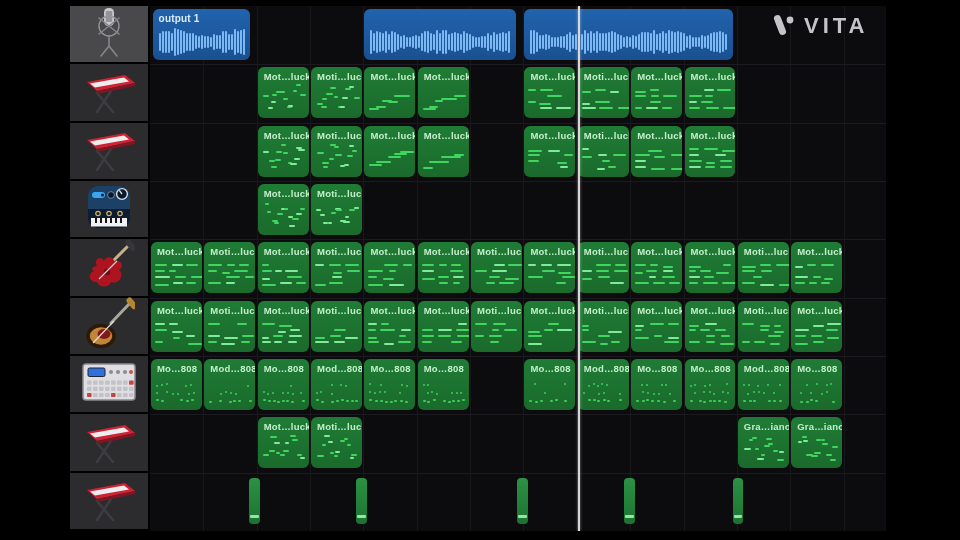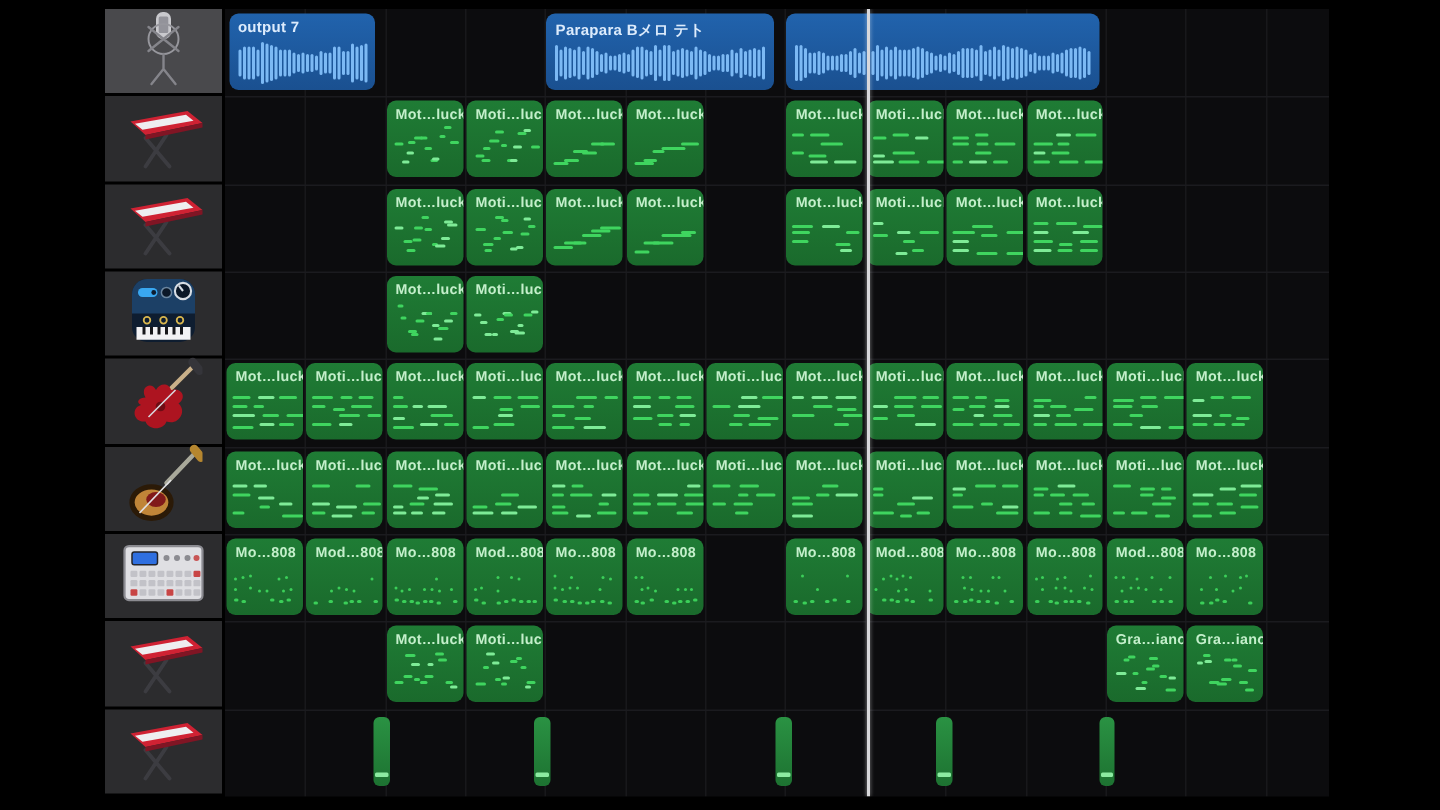--- a/index.html
+++ b/index.html
@@ -157,21 +157,21 @@
       <div class="vline" style="left: 693.55px;"></div>
       <div class="hline" style="top: 58.35px;"></div>
       <div class="hline" style="top: 116.7px;"></div>
       <div class="hline" style="top: 175.05px;"></div>
       <div class="hline" style="top: 233.4px;"></div>
       <div class="hline" style="top: 291.75px;"></div>
       <div class="hline" style="top: 350.1px;"></div>
       <div class="hline" style="top: 408.45px;"></div>
       <div class="hline" style="top: 466.8px;"></div>
       <div class="clip audio" style="left: 2.6005px; top: 3px; width: 97.798px; height: 50.85px;">
-        <div class="lbl">output 7</div>
+        <div class="lbl">output 1</div>
         <span class="wbar" style="left: 6px; top: 23.6334px; width: 2px; height: 18.7331px;"></span>
         <span class="wbar" style="left: 9px; top: 21.9301px; width: 2px; height: 22.1398px;"></span>
         <span class="wbar" style="left: 12px; top: 22.4347px; width: 2px; height: 21.1306px;"></span>
         <span class="wbar" style="left: 15px; top: 21.7252px; width: 2px; height: 22.5495px;"></span>
         <span class="wbar" style="left: 18px; top: 23.7208px; width: 2px; height: 18.5585px;"></span>
         <span class="wbar" style="left: 21px; top: 19.0378px; width: 2px; height: 27.9243px;"></span>
         <span class="wbar" style="left: 24px; top: 19.7635px; width: 2px; height: 26.473px;"></span>
         <span class="wbar" style="left: 27px; top: 20.706px; width: 2px; height: 24.588px;"></span>
         <span class="wbar" style="left: 30px; top: 22.164px; width: 2px; height: 21.6721px;"></span>
         <span class="wbar" style="left: 33px; top: 23.5389px; width: 2px; height: 18.9221px;"></span>
@@ -189,21 +189,20 @@
         <span class="wbar" style="left: 69px; top: 22.3098px; width: 2px; height: 21.3805px;"></span>
         <span class="wbar" style="left: 72px; top: 21.763px; width: 2px; height: 22.474px;"></span>
         <span class="wbar" style="left: 75px; top: 24.852px; width: 2px; height: 16.296px;"></span>
         <span class="wbar" style="left: 78px; top: 24.765px; width: 2px; height: 16.47px;"></span>
         <span class="wbar" style="left: 81px; top: 19.9826px; width: 2px; height: 26.0348px;"></span>
         <span class="wbar" style="left: 84px; top: 22.2824px; width: 2px; height: 21.4352px;"></span>
         <span class="wbar" style="left: 87px; top: 21.3648px; width: 2px; height: 23.2705px;"></span>
         <span class="wbar" style="left: 90px; top: 19.9817px; width: 2px; height: 26.0367px;"></span>
       </div>
       <div class="clip audio" style="left: 214.4px; top: 3px; width: 151.148px; height: 50.85px;">
-        <div class="lbl">Parapara Bメロ テト</div>
         <span class="wbar" style="left: 6px; top: 21.4814px; width: 2px; height: 23.0372px;"></span>
         <span class="wbar" style="left: 9px; top: 23.8923px; width: 2px; height: 18.2154px;"></span>
         <span class="wbar" style="left: 12px; top: 21.7646px; width: 2px; height: 22.4707px;"></span>
         <span class="wbar" style="left: 15px; top: 23.1958px; width: 2px; height: 19.6085px;"></span>
         <span class="wbar" style="left: 18px; top: 24.3102px; width: 2px; height: 17.3797px;"></span>
         <span class="wbar" style="left: 21px; top: 21.7056px; width: 2px; height: 22.5888px;"></span>
         <span class="wbar" style="left: 24px; top: 25.1077px; width: 2px; height: 15.7847px;"></span>
         <span class="wbar" style="left: 27px; top: 22.1257px; width: 2px; height: 21.7486px;"></span>
         <span class="wbar" style="left: 30px; top: 22.9665px; width: 2px; height: 20.067px;"></span>
         <span class="wbar" style="left: 33px; top: 25.4628px; width: 2px; height: 15.0744px;"></span>
@@ -1116,13 +1115,22 @@
         <span class="cap" style="top: 37.35px;"></span>
       </div>
       <div class="clip barclip" style="left: 473.681px; top: 471.8px; width: 10.8375px; height: 46.35px;">
         <span class="cap" style="top: 37.35px;"></span>
       </div>
       <div class="clip barclip" style="left: 582.515px; top: 471.8px; width: 10.8375px; height: 46.35px;">
         <span class="cap" style="top: 37.35px;"></span>
       </div>
       <div class="playhead" style="left: 427.867px;"></div>
     </div>
+  <div class="watermark">
+    <span class="wm-glyph">
+      <svg width="27" height="27" viewBox="0 0 27 27">
+        <path d="M7.5 6.5 L12.5 19.5" stroke="#c3c3c8" stroke-width="7" stroke-linecap="round"></path>
+        <circle cx="20" cy="8" r="3.4" fill="#c3c3c8"></circle>
+      </svg>
+    </span>
+    <span class="wm-txt">VITA</span>
+  </div>
 </div>
 
 </body></html>

